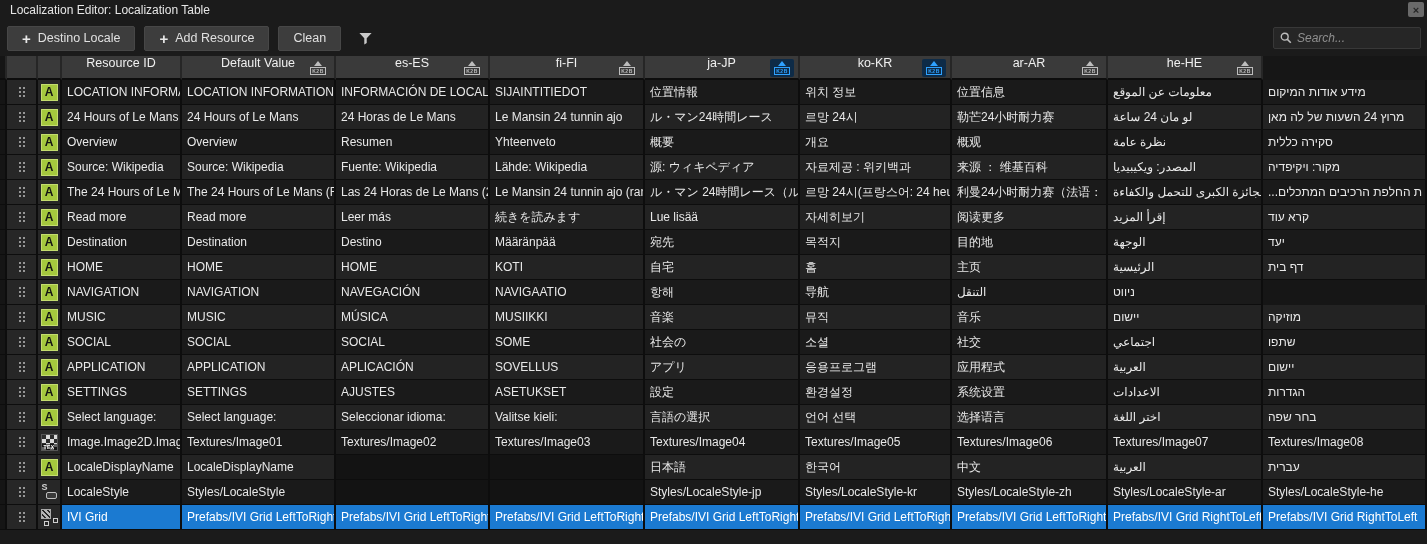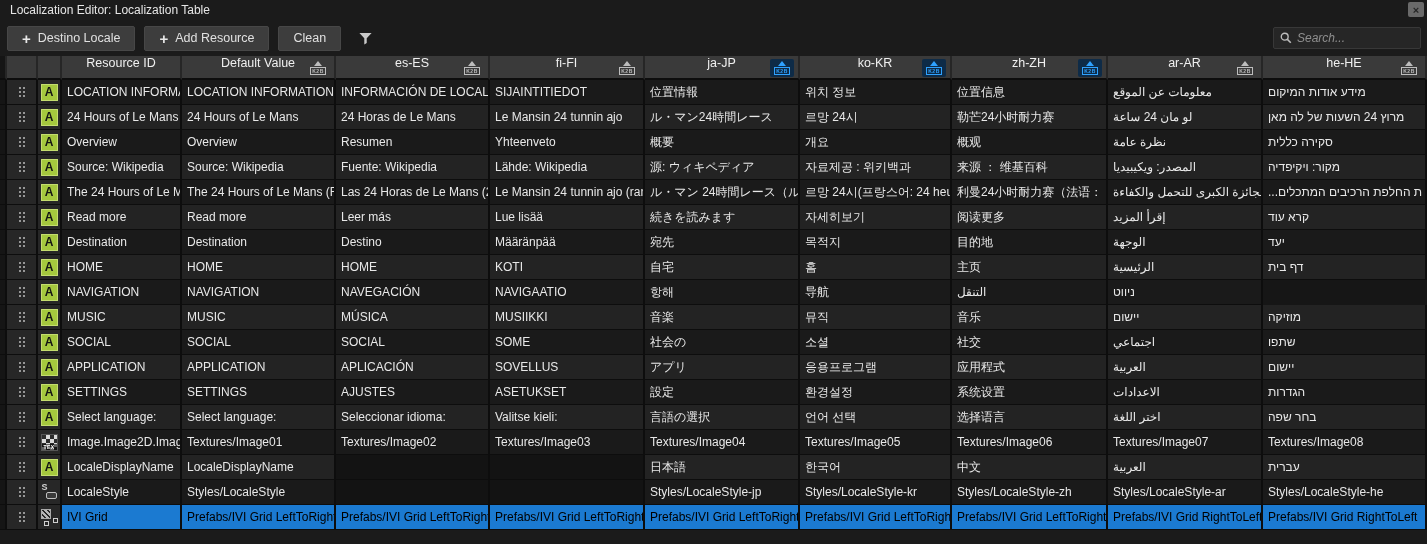--- a/index.html
+++ b/index.html
@@ -48,21 +48,21 @@
   .k2b.blue .arrow { border-bottom-color:#2fa2ff; }
   .k2b.blue .box { color:#2fa2ff; border-color:#2fa2ff; }
 
   
   .tr.dark  > .td { background:#1a1a1a; }
   .tr.light > .td { background:#232323; }
   .td { height:25px; color:#e8e8e8; font-size:12px; display:flex; align-items:center;
         padding:0 5px; cursor:default; }
   .td.rtl { justify-content:flex-end; direction:rtl; }
   .td.empty { background:#131313 !important; }
-  .tr.selected > .td { background:#1b7ad1 !important; color:#000000; }
+  .tr.selected > .td { background:#1b7ad1 !important; color:#ffffff; }
 
   .gutter { background:#151515 !important; }
   .lead { background:#272727 !important; display:flex; align-items:center; justify-content:center; height:25px; }
 
   
   .drag-dots { display:grid; grid-template-columns:2px 2px; grid-auto-rows:2px; gap:2px; cursor:grab; }
   .drag-dots i { background:#969696; width:2px; height:2px; display:block; }
 
   
   .ric { width:17px; height:17px; position:relative; flex:none; }
@@ -153,27 +153,20 @@
           </span>
         </div>
         <div class="th">
           <span class="th-label">ko-KR</span>
           <span class="k2b blue">
             <span class="arrow"></span>
             <span class="box">K2B</span>
           </span>
         </div>
         <div class="th">
-          <span class="th-label">zh-ZH</span>
-          <span class="k2b blue">
-            <span class="arrow"></span>
-            <span class="box">K2B</span>
-          </span>
-        </div>
-        <div class="th">
           <span class="th-label">ar-AR</span>
           <span class="k2b">
             <span class="arrow"></span>
             <span class="box">K2B</span>
           </span>
         </div>
         <div class="th">
           <span class="th-label">he-HE</span>
           <span class="k2b">
             <span class="arrow"></span>
@@ -317,22 +310,22 @@
             <i></i>
             <i></i>
           </span>
         </div>
         <div class="lead">
           <span class="ric ric-text">A</span>
         </div>
         <div class="td">Read more</div>
         <div class="td">Read more</div>
         <div class="td">Leer más</div>
+        <div class="td">続きを読みます</div>
         <div class="td">Lue lisää</div>
-        <div class="td">続きを読みます</div>
         <div class="td">자세히보기</div>
         <div class="td">阅读更多</div>
         <div class="td rtl">إقرأ المزيد</div>
         <div class="td rtl">קרא עוד</div>
       </div>
       <div class="tr dark">
         <div class="gutter"></div>
         <div class="lead">
           <span class="drag-dots">
             <i></i>

